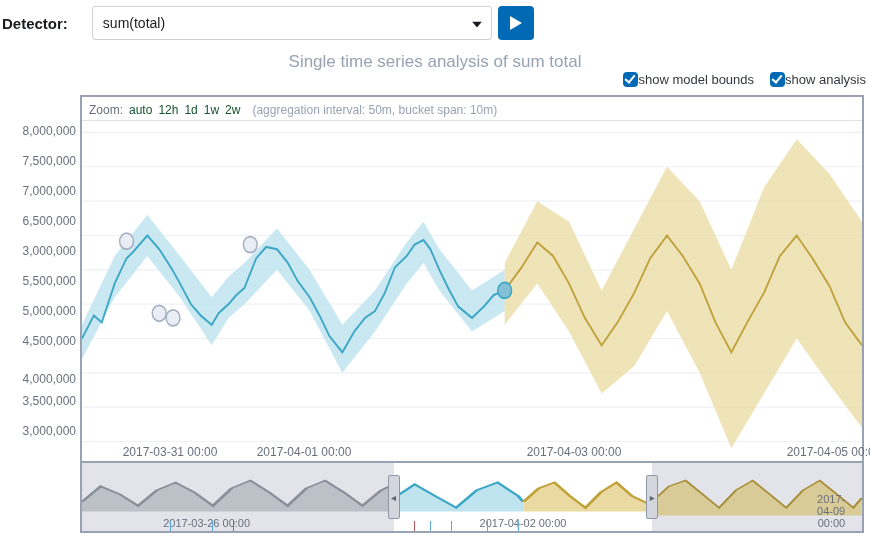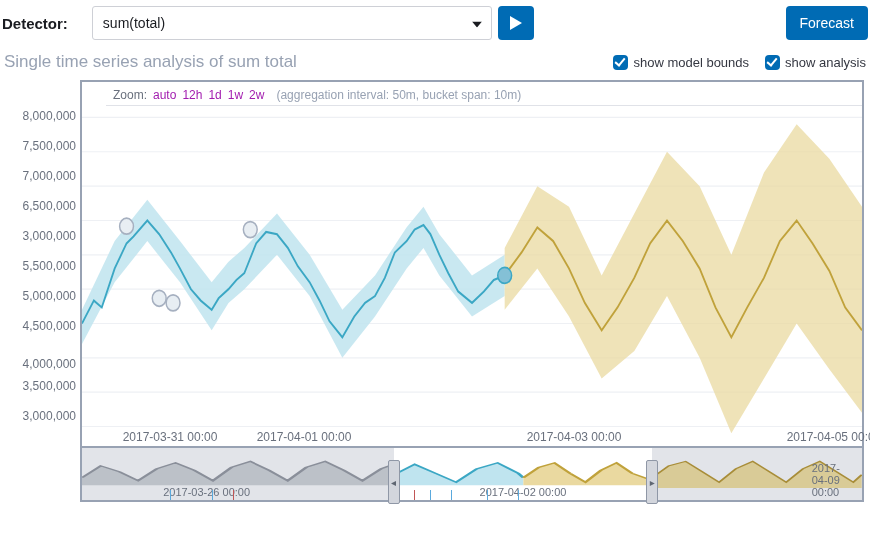--- a/index.html
+++ b/index.html
@@ -6,46 +6,46 @@
   body { font-family: -apple-system, BlinkMacSystemFont, "Segoe UI", Helvetica, Arial, sans-serif; font-size: 13px; color: #343741; background: #fff; width: 870px; height: 560px; overflow: hidden; }
   .wrap { padding: 4px 2px 0 2px; }
   .toolbar { display: flex; align-items: center; gap: 6px; padding: 2px 0 6px 0; }
   .lbl-detector { font-weight: 700; font-size: 15px; color: #1a1c21; margin-right: 18px; }
   .select-wrap { position: relative; flex: 0 0 400px; }
   .select { width: 100%; height: 34px; border: 1px solid #ced0d6; border-radius: 3px; background: #fff; padding: 0 30px 0 10px; font-size: 14px; color: #1a1c21; appearance: none; }
   .select-caret { position: absolute; right: 10px; top: 50%; transform: translateY(-50%); pointer-events: none; }
   .play-btn { width: 36px; height: 34px; border: none; border-radius: 4px; background: #006bb4; color: #fff; display: flex; align-items: center; justify-content: center; cursor: pointer; }
   .spacer { flex: 1; }
   .forecast-btn { height: 34px; border: none; border-radius: 4px; background: #006bb4; color: #fff; padding: 0 14px; font-size: 14px; cursor: pointer; }
-  .subtitle-row { display: flex; align-items: center; padding: 6px 2px 4px 2px; }
+  .subtitle-row { display: flex; align-items: center; padding: 6px 2px 4px 2px; flex-direction: column; }
   .subtitle { font-size: 17px; color: #98a2b3; font-weight: 400; }
   .checks { display: flex; gap: 16px; margin-left: auto; align-items: center; font-size: 13px; color: #343741; }
-  .check { display: flex; align-items: center; gap: 5px; cursor: pointer; }
+  .check { display: flex; align-items: center; cursor: pointer; }
   .checkbox { width: 15px; height: 15px; border-radius: 4px; background: #006bb4; position: relative; }
   .checkbox::after { content: ""; position: absolute; left: 4px; top: 1px; width: 4px; height: 8px; border: solid #fff; border-width: 0 2px 2px 0; transform: rotate(40deg); }
   .chart-area { position: relative; margin: 4px 2px 0 2px; }
   .y-axis { position: absolute; left: 0; top: 36px; width: 76px; }
   .y-tick { position: absolute; right: 4px; font-size: 12px; color: #69707d; transform: translateY(-50%); }
-  .plot-frame { position: absolute; left: 76px; right: 2px; top: 0; height: 392px; border: 2px solid #98a2b3; background: #fff; padding-left: 24px; }
+  .plot-frame { position: absolute; left: 76px; right: 2px; top: 0; height: 392px; border: 2px solid #98a2b3; background: #fff; }
   .plot-header { height: 24px; border-bottom: 1px solid #e0e2e8; font-size: 12px; color: #69707d; padding: 3px 0 0 7px; display: flex; gap: 6px; align-items: center; }
   .zoom-label { color: #69707d; }
-  .zoom-link { color: #a21caf; cursor: pointer; }
+  .zoom-link { color: #14532d; cursor: pointer; }
   .agg { color: #98a2b3; margin-left: 6px; }
   .plot-svg { position: absolute; left: 0; top: 24px; right: 0; bottom: 0; width: 100%; height: calc(100% - 24px); }
   .gridline { stroke: #eef0f4; stroke-width: 1; }
   .actual-band { fill: #bfe4ef; opacity: 0.85; }
   .actual-line { fill: none; stroke: #3ba7c4; stroke-width: 1.8; }
   .anomaly-dot { fill: #e8eef3; stroke: #a6b0c0; stroke-width: 1.5; }
   .split-dot { fill: #84c0d6; stroke: #3ba7c4; stroke-width: 1.5; }
   .forecast-band { fill: #ead9a0; opacity: 0.75; }
   .forecast-line { fill: none; stroke: #c0a23b; stroke-width: 1.8; }
   .x-tick-label { position: absolute; font-size: 12px; color: #69707d; transform: translateX(-50%); top: 350px; white-space: nowrap; }
 
   .nav-row { position: absolute; left: 76px; right: 2px; top: 366px; height: 72px; display: flex; }
-  .nav-seg { position: relative; border: 2px solid #98a2b3; height: 56px; }
+  .nav-seg { position: relative; border: 2px solid #98a2b3; height: 72px; text-align: right; }
   .nav-seg.left { flex: 0 0 40%; background: #e2e4e9; border-right: none; }
   .nav-seg.mid  { flex: 0 0 33%; background: #fff; border-left: none; border-right: none; }
   .nav-seg.right{ flex: 1; background: #e2e4e9; border-left: none; }
   .nav-handle { position: absolute; top: 50%; transform: translateY(-50%); width: 12px; height: 44px; background: #d3d6dd; border: 1px solid #8f97a6; border-radius: 2px; display: flex; align-items: center; justify-content: center; cursor: ew-resize; z-index: 3; }
   .nav-handle.l { left: 40%; margin-left: -6px; }
   .nav-handle.r { left: 73%; margin-left: -6px; }
   .nav-svg { position: absolute; inset: 0; width: 100%; height: 100%; }
   .nav-date { position: absolute; bottom: 2px; font-size: 11px; color: #69707d; transform: translateX(-50%); }
   .nav-ticks { position: absolute; left: 0; right: 0; bottom: 0; height: 14px; }
   .nav-tick { position: absolute; bottom: 0; width: 1px; height: 10px; background: #a8aeb9; }
@@ -66,21 +66,20 @@
             <path d="M0 0 L5 6 L10 0 Z" fill="#1a1c21"></path>
           </svg>
       </span>
     </div>
     <button class="play-btn">
       <svg width="12" height="14" viewBox="0 0 12 14">
           <path d="M0 0 L12 7 L0 14 Z" fill="#fff"></path>
         </svg>
     </button>
     <div class="spacer"></div>
-    <button class="forecast-btn">Forecast</button>
   </div>
 
   <div class="subtitle-row">
     <div class="subtitle">Single time series analysis of sum total</div>
     <div class="checks">
       <label class="check">
         <span class="checkbox"></span>
         <span>show model bounds</span>
       </label>
       <label class="check">

